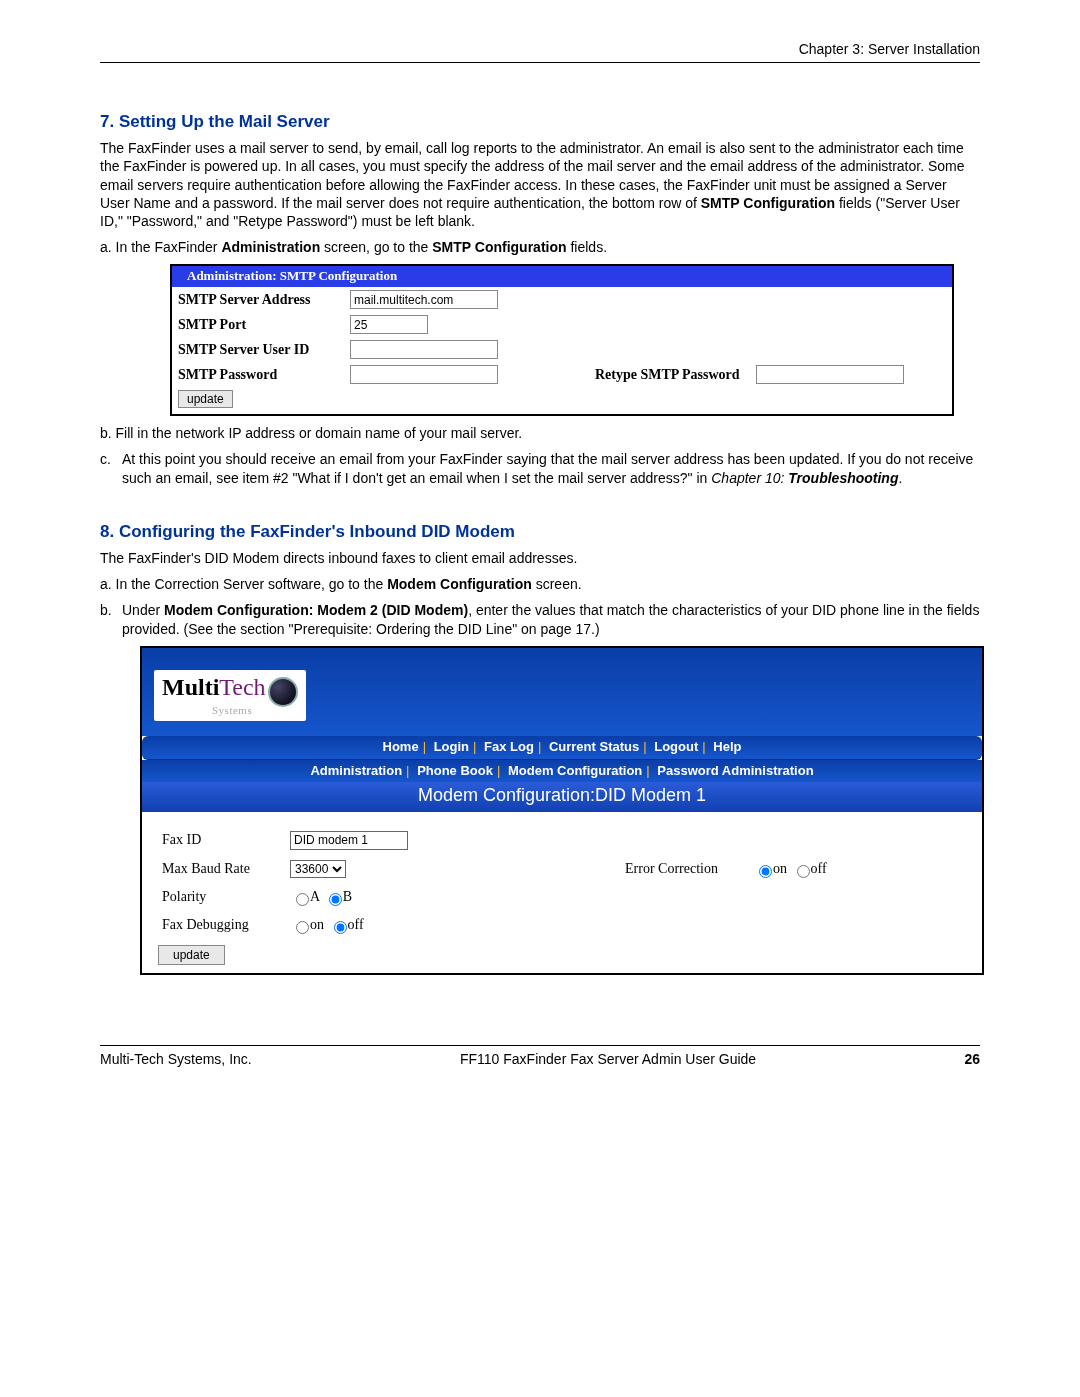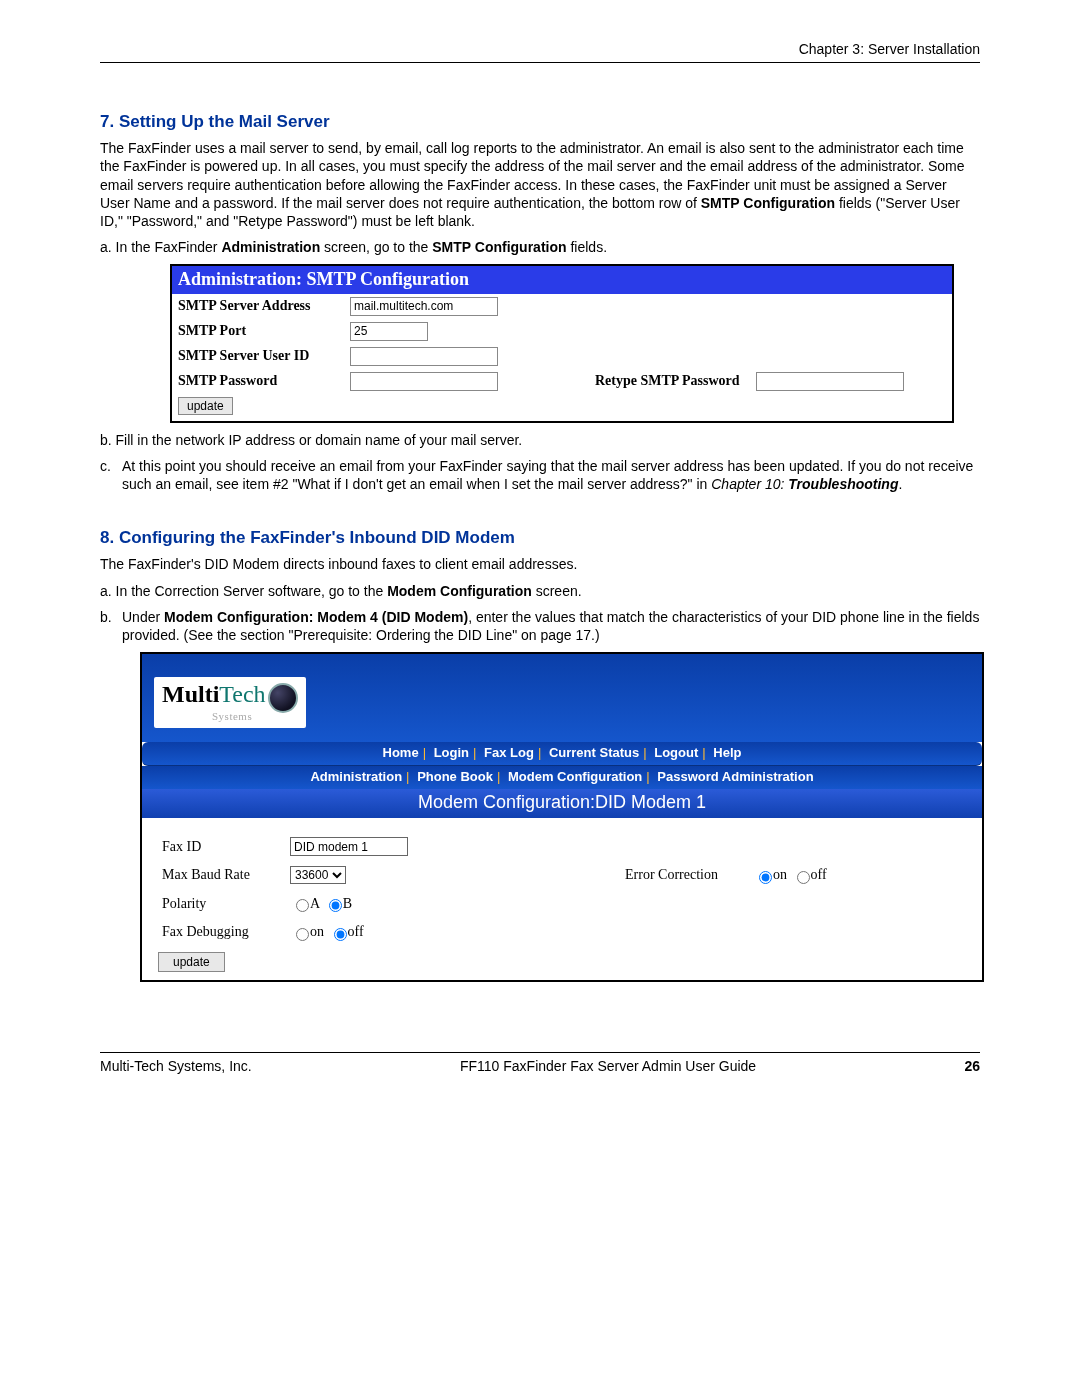--- a/index.html
+++ b/index.html
@@ -36,22 +36,22 @@
   .smtp-box {
     border: 2px solid #000;
     margin: 6px 0 4px 70px;
     width: 780px;
     font-family: "Times New Roman", Times, serif;
   }
   .smtp-header {
     background: #2a3ce8;
     color: #fff;
     font-weight: bold;
-    padding: 2px 6px;
-    font-size: 18px;
+    padding: 2px 15px;
+    font-size: 13px;
   }
   .smtp-table { width: 100%; border-collapse: collapse; }
   .smtp-table td {
     padding: 3px 6px;
     font-size: 14px;
     vertical-align: middle;
   }
   .smtp-table td.label { font-weight: bold; width: 160px; }
   .smtp-table td.retype-label { font-weight: bold; text-align: right; padding-right: 10px; }
   input.smtp-input {
@@ -82,21 +82,21 @@
   }
   .modem-banner {
     background: linear-gradient(180deg, #0a3ea8 0%, #1556cc 100%);
     height: 76px;
     padding: 10px 12px 2px 12px;
     display: flex;
     align-items: center;
   }
   .logo-wrap { color:#000; }
   .logo-multi { font-weight: bold; font-size: 24px; color:#000; }
-  .logo-tech { font-weight: normal; font-size: 24px; color:#0f766e; }
+  .logo-tech { font-weight: normal; font-size: 24px; color:#701a75; }
   .logo-dot {
     display:inline-block; width:26px; height:26px; border-radius:50%;
     background: radial-gradient(circle at 30% 30%, #446 0%, #112 70%);
     border:2px solid #8aa; vertical-align: middle; margin-left:2px;
   }
   .logo-sys { font-size: 11px; color:#aaa; display:block; margin-top:-4px; margin-left:50px; letter-spacing:.5px; }
 
   .modem-nav1, .modem-nav2 {
     background: linear-gradient(180deg, #0a3ea8 0%, #1556cc 100%);
     color: #fff;
@@ -217,21 +217,21 @@
 <h2 class="section">8. Configuring the FaxFinder's Inbound DID Modem</h2>
 <p>The FaxFinder's DID Modem directs inbound faxes to client email addresses.</p>
 
 <p class="step">
   <span>a. In the Correction Server software, go to the </span><span class="bold">Modem Configuration</span><span> screen.</span>
 </p>
 
 <div class="step" style="display:flex;">
   <div style="width:22px;flex:0 0 22px;">b.&nbsp;</div>
   <div>
-    <span>Under </span><span class="bold">Modem Configuration: Modem 4 (DID Modem)</span><span>, enter the values that match the characteristics of your DID phone line in the fields provided.  (See the section "Prerequisite: Ordering the DID Line" on page 17.)</span>
+    <span>Under </span><span class="bold">Modem Configuration: Modem 2 (DID Modem)</span><span>, enter the values that match the characteristics of your DID phone line in the fields provided.  (See the section "Prerequisite: Ordering the DID Line" on page 17.)</span>
   </div>
 </div>
 
 <div class="modem-box">
   <div class="modem-banner">
     <div class="logo-wrap" style="background:#fff;padding:2px 8px 4px 8px;border-radius:2px;">
       <span class="logo-multi">Multi</span><span class="logo-tech">Tech</span><span class="logo-dot"></span>
       <span class="logo-sys">Systems</span>
     </div>
   </div>

